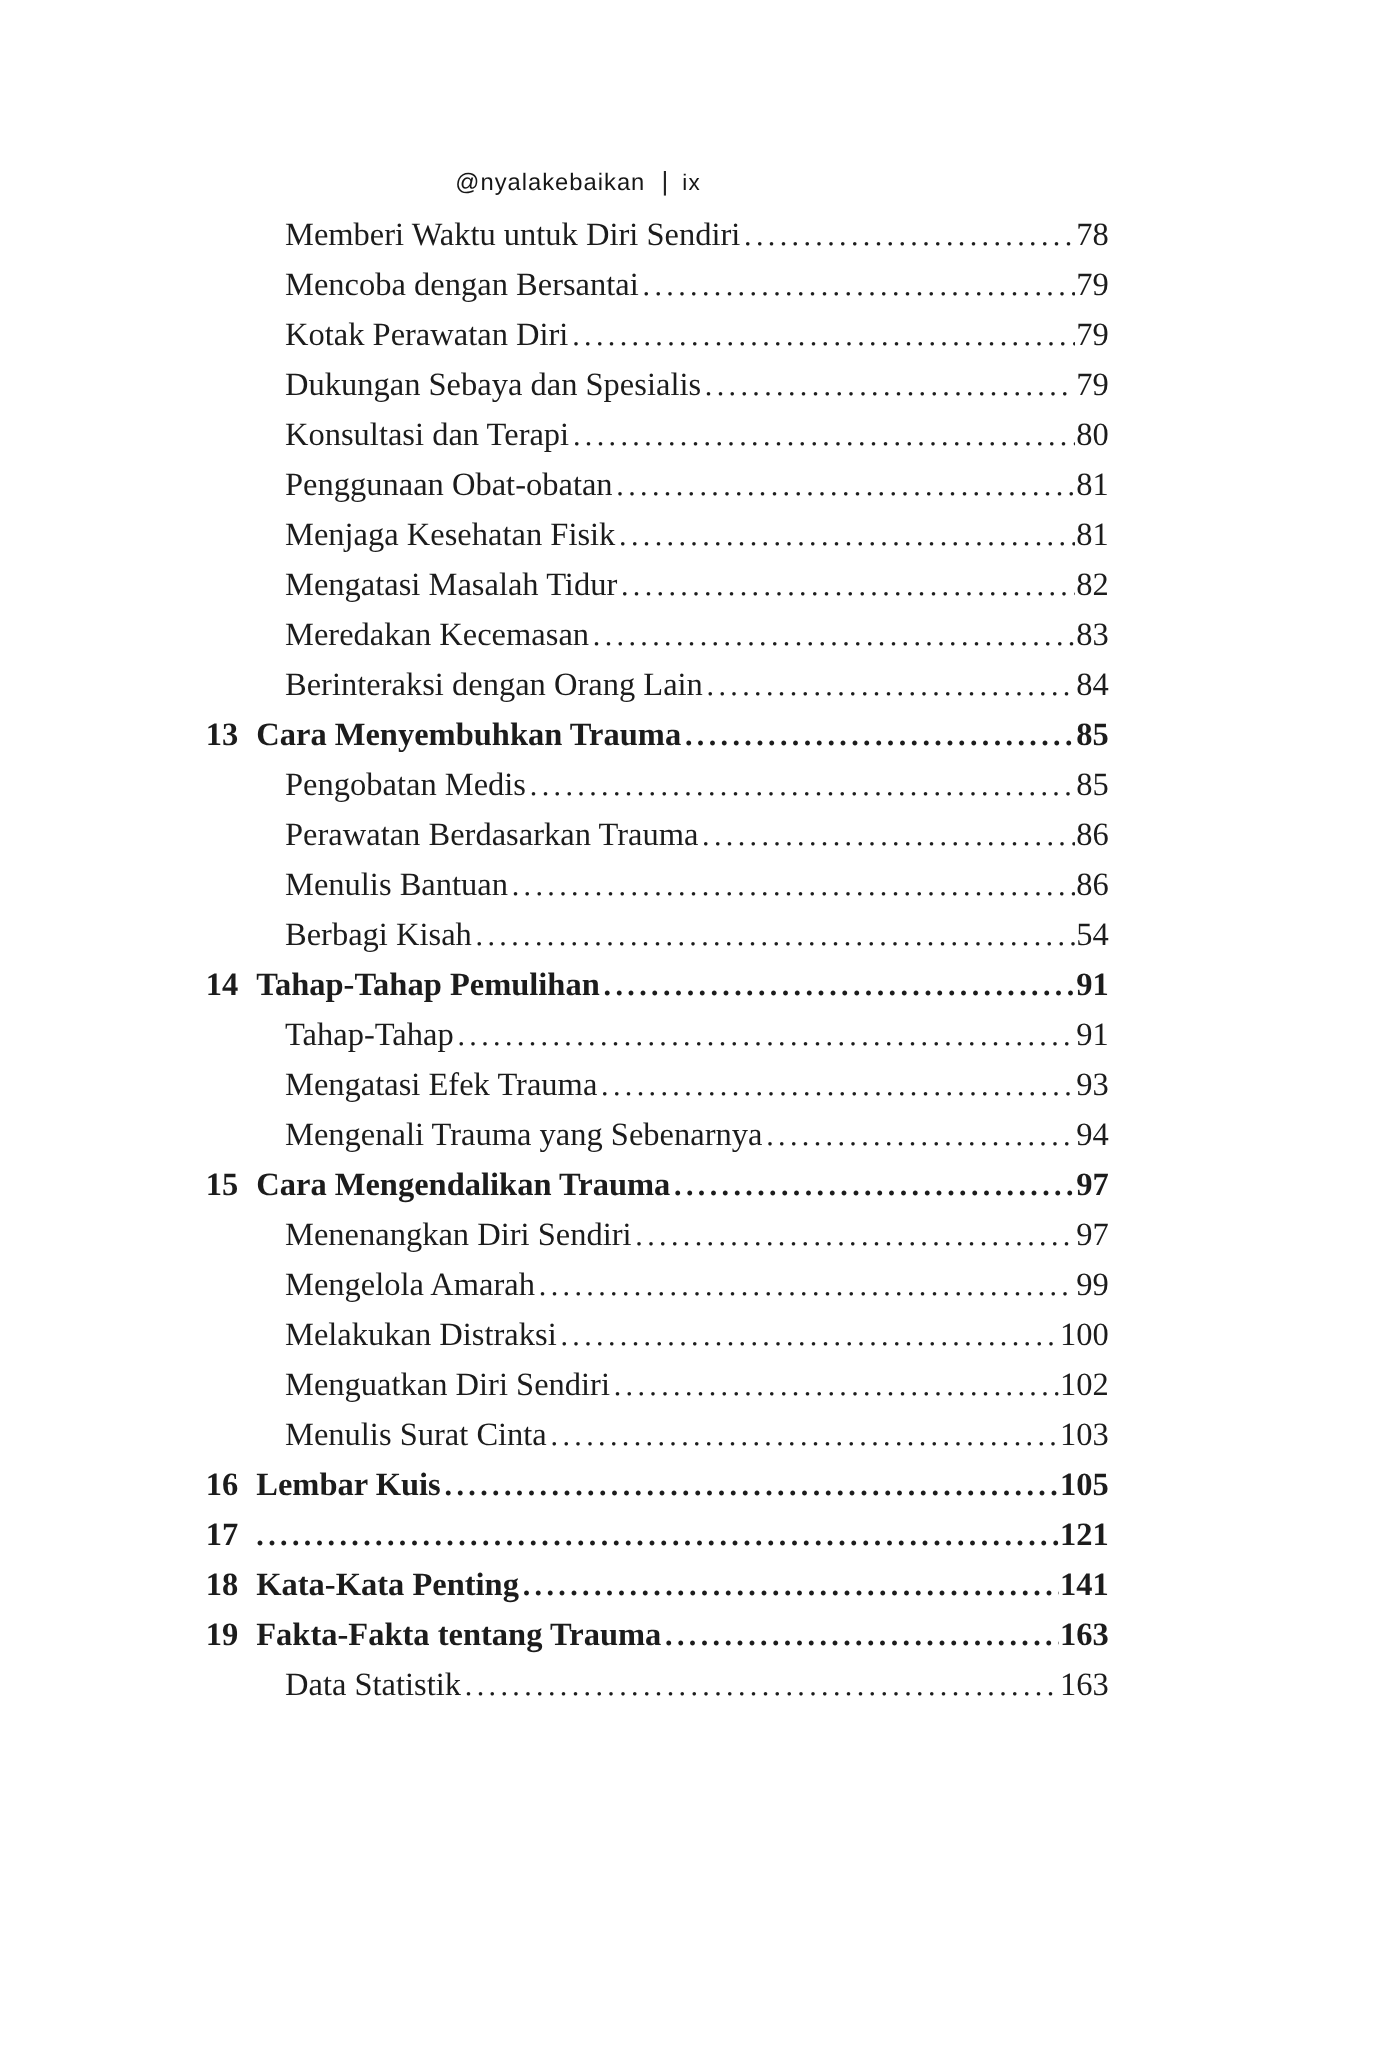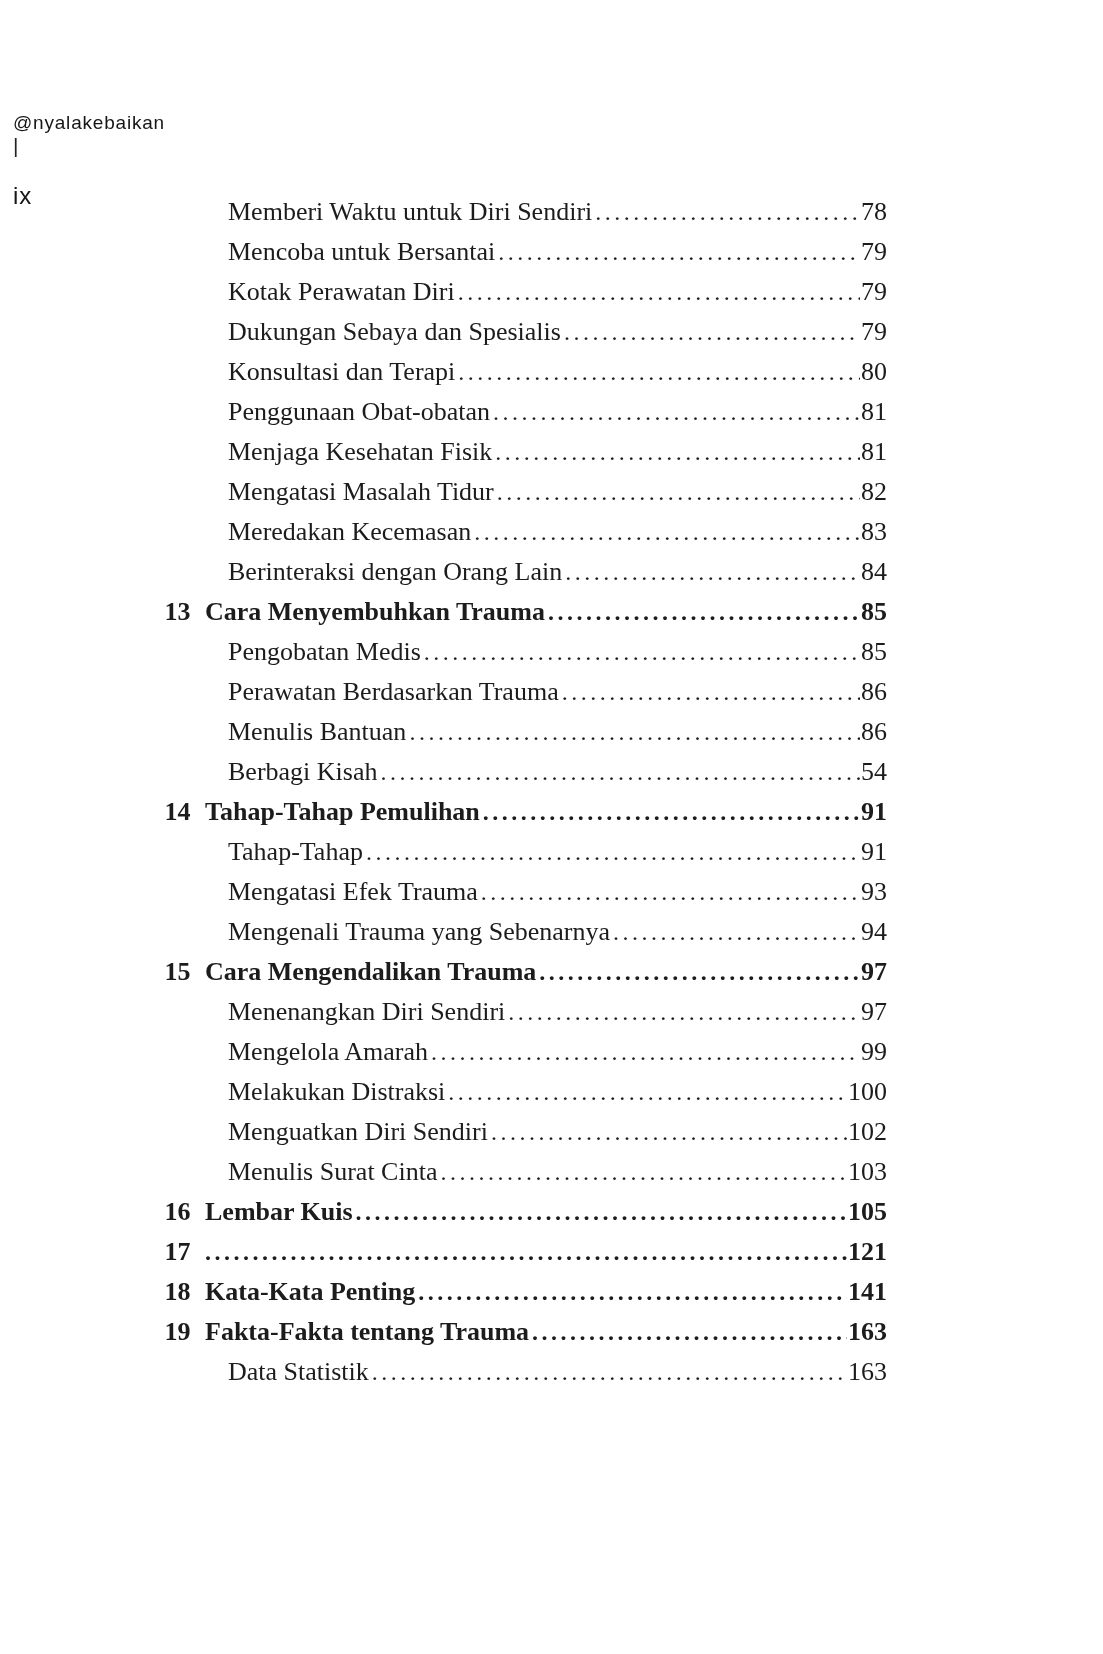--- a/index.html
+++ b/index.html
@@ -21,41 +21,40 @@
   .running-header {
     position: absolute;
     top: 112px;
     left: 0;
     width: 925px;            
     display: flex;
     justify-content: center;
     align-items: baseline;
     font-family: "Liberation Sans", sans-serif;
     color: #161616;
-    flex-direction: column;
   }
   .rh-handle {
     font-size: 19px;
     letter-spacing: 0.8px;
   }
   .rh-sep {
     font-size: 21px;
     font-weight: 300;
     margin: 0 11px 0 13px;
     color: #222;
   }
   .rh-folio {
-    font-size: 24px;
+    font-size: 18px;
     letter-spacing: 1px;
     margin-top: 24px;
   }
   
   .toc {
     position: absolute;
-    top: 192px;
+    top: 168px;
     left: 150px;
     width: 737px;            
   }
   .toc-row {
     display: flex;
     align-items: baseline;
     height: 40px;
     line-height: 40px;
     font-size: 26px;
     white-space: nowrap;
@@ -97,21 +96,21 @@
 
   <div class="toc">
       <div class="toc-row sub">
 
     <span class="toc-title">Memberi Waktu untuk Diri Sendiri</span>
     <span class="toc-dots"></span>
     <span class="toc-page">78</span>
   </div>
       <div class="toc-row sub">
 
-    <span class="toc-title">Mencoba untuk Bersantai</span>
+    <span class="toc-title">Mencoba dengan Bersantai</span>
     <span class="toc-dots"></span>
     <span class="toc-page">79</span>
   </div>
       <div class="toc-row sub">
 
     <span class="toc-title">Kotak Perawatan Diri</span>
     <span class="toc-dots"></span>
     <span class="toc-page">79</span>
   </div>
       <div class="toc-row sub">

